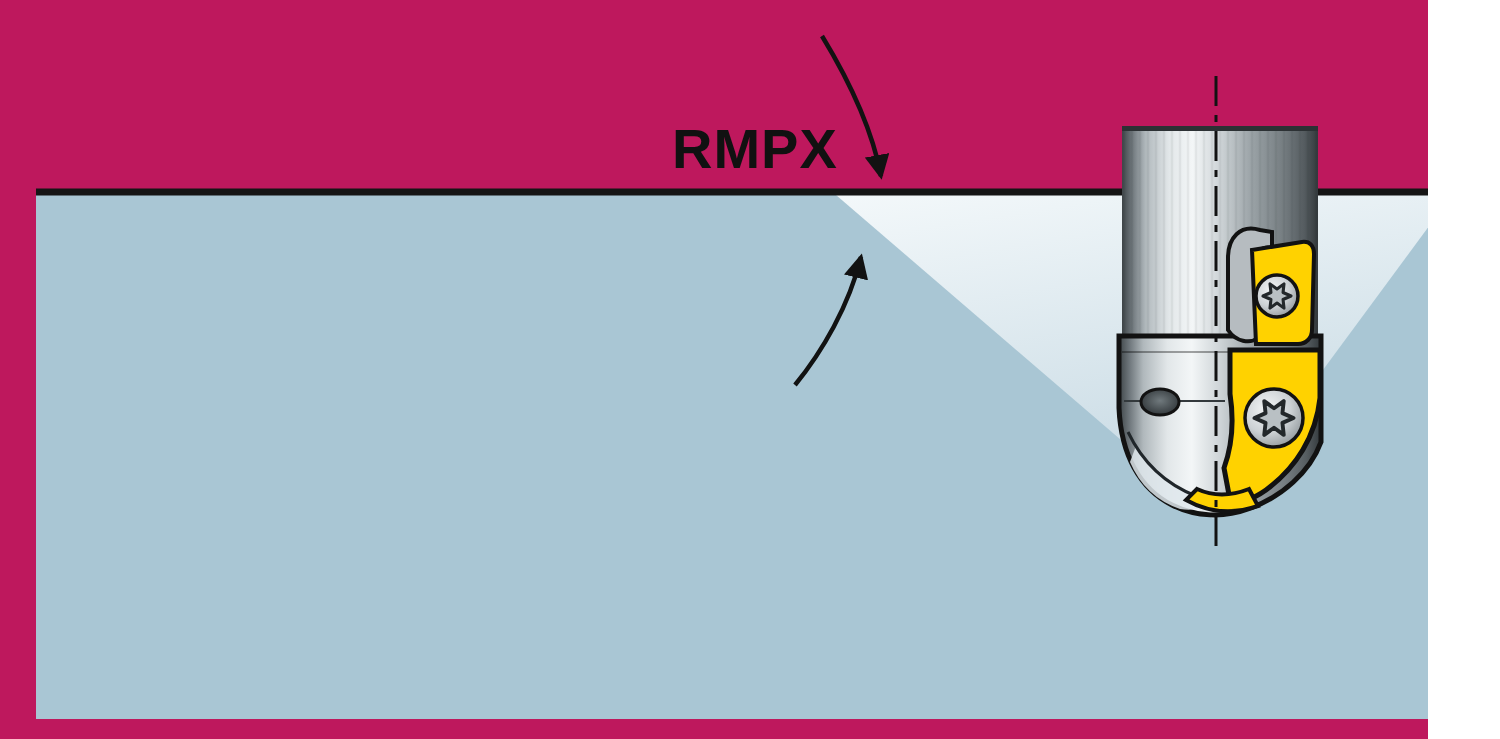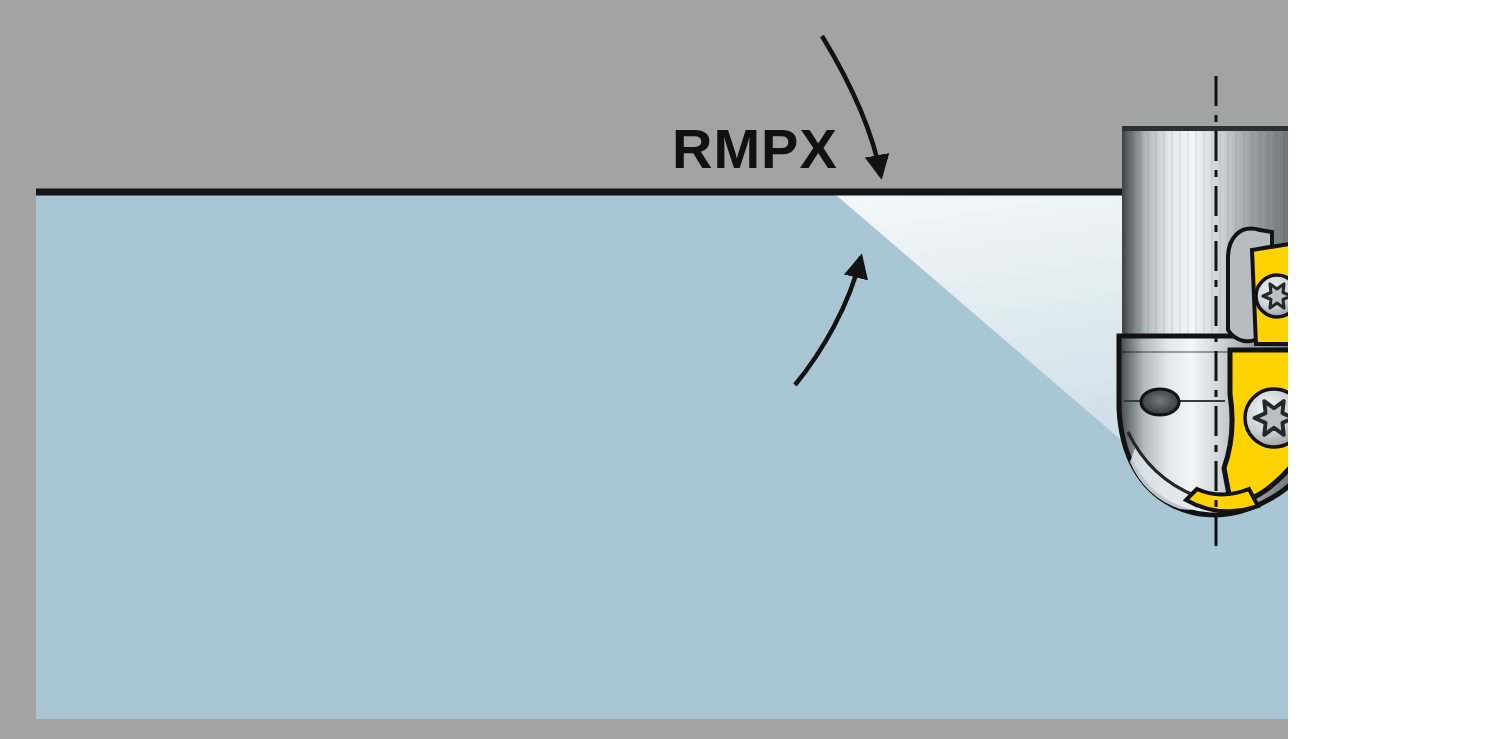--- a/index.html
+++ b/index.html
@@ -1,16 +1,16 @@
 <!DOCTYPE html>
 <html><head>
 <meta charset="utf-8">
 <style>
   html,body{margin:0;padding:0;background:#ffffff;}
-  .stage{position:relative;width:1288px;height:739px;background:#a3a3a3;overflow:hidden;}
+  .stage{position:relative;width:1428px;height:739px;background:#be185d;overflow:hidden;}
   svg{display:block;}
   .rmpx-text{
     font-family:"Liberation Sans", sans-serif;
     font-weight:700;
     font-size:56px;
     letter-spacing:1px;
     fill:#111111;
   }
   .outline{stroke:#121212;}
   .thin-detail{stroke:#20262a;fill:none;}

